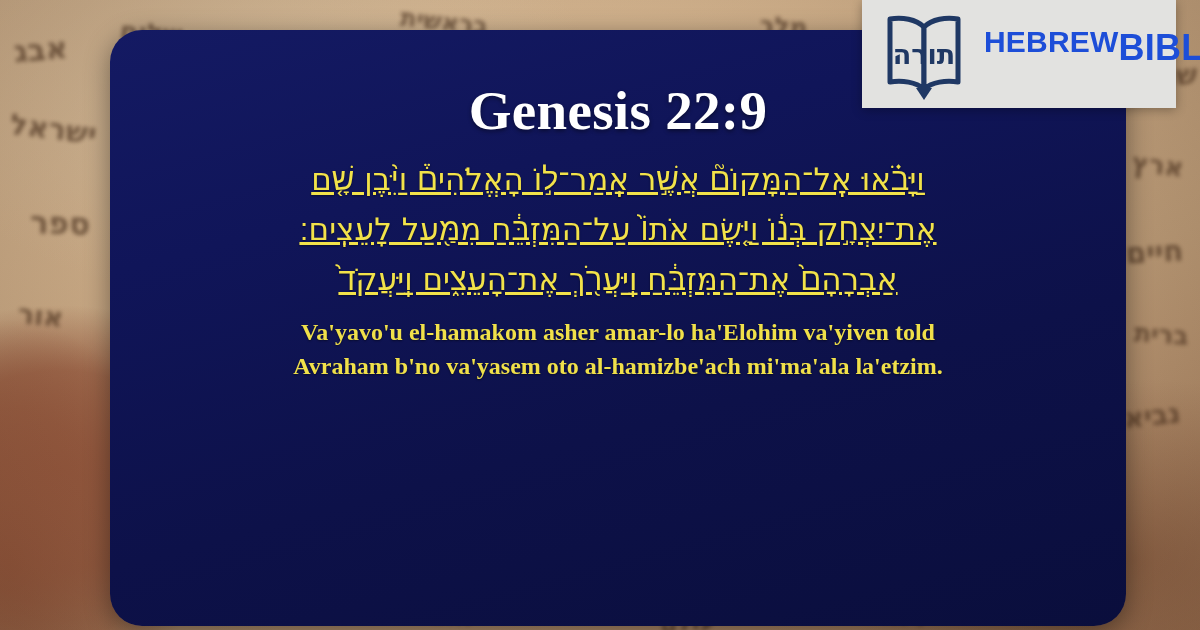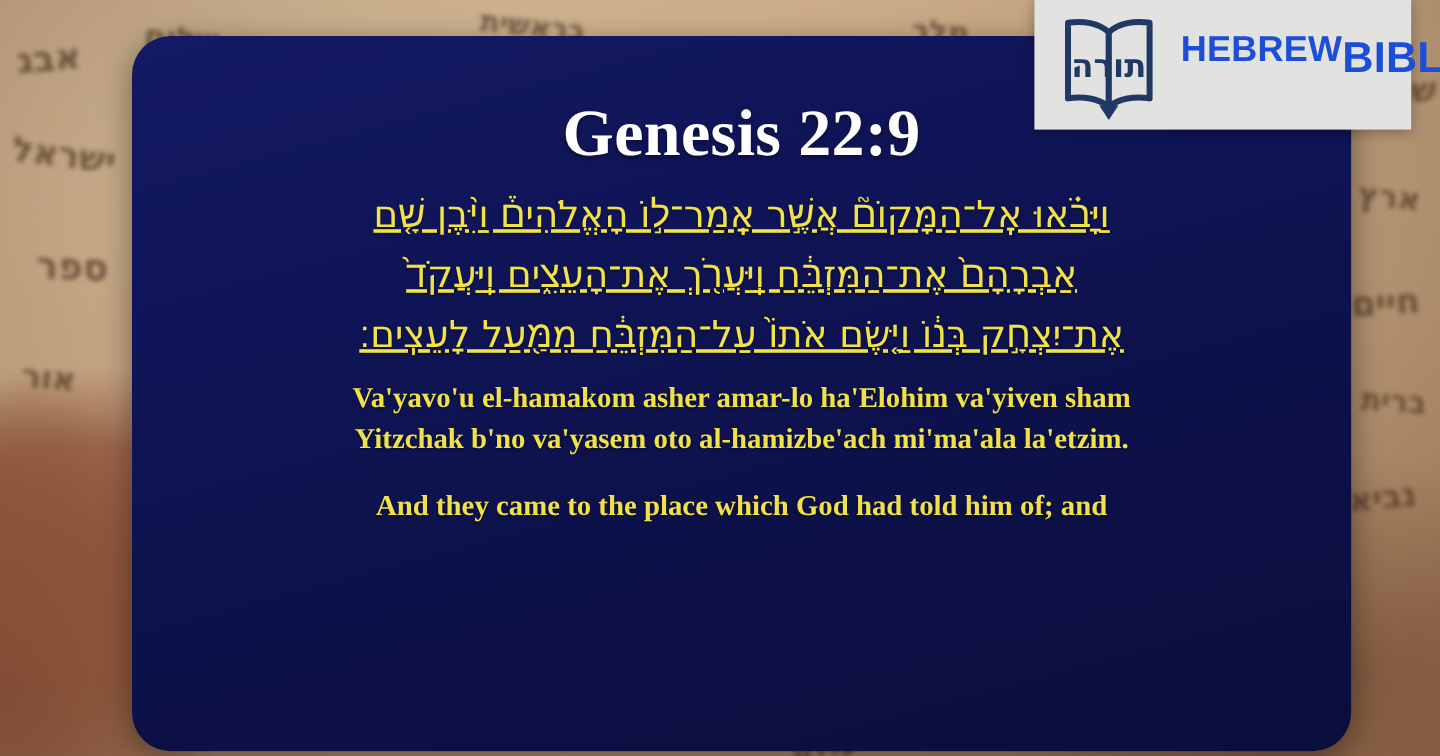--- a/index.html
+++ b/index.html
@@ -192,31 +192,30 @@
     <span style="left:1050px;top:520px; font-size:26px; transform:rotate(-7deg);">יום</span>
   </div>
   <div class="bg-vignette"></div>
 
   <div class="verse-card">
 
     <div class="verse-title">Genesis 22:9</div>
 
     <div class="hebrew-block">
       <span class="hline">וַיָּבֹ֗אוּ אֶֽל־הַמָּקוֹם֘ אֲשֶׁ֣ר אָֽמַר־ל֣וֹ הָאֱלֹהִים֒ וַיִּ֨בֶן שָׁ֤ם</span>
+      <span class="hline">אֶת־יִצְחָ֣ק בְּנ֔וֹ וַיָּ֤שֶׂם אֹתוֹ֙ עַל־הַמִּזְבֵּ֔חַ מִמַּ֖עַל לָעֵצִֽים׃</span>
       <span class="hline">אַבְרָהָם֙ אֶת־הַמִּזְבֵּ֔חַ וַֽיַּעֲרֹ֖ךְ אֶת־הָעֵצִ֑ים וַֽיַּעֲקֹד֙</span>
-      <span class="hline">אֶת־יִצְחָ֣ק בְּנ֔וֹ וַיָּ֤שֶׂם אֹתוֹ֙ עַל־הַמִּזְבֵּ֔חַ מִמַּ֖עַל לָעֵצִֽים׃</span>
     </div>
 
     <div class="translit-block">
-      <div>Va'yavo'u el-hamakom asher amar-lo ha'Elohim va'yiven sham</div>
-      <div>Yitzchak b'no va'yasem oto al-hamizbe'ach mi'ma'ala la'etzim.</div>
+      <div>Va'yavo'u el-hamakom asher amar-lo ha'Elohim va'yiven told</div>
+      <div>Avraham b'no va'yasem oto al-hamizbe'ach mi'ma'ala la'etzim.</div>
     </div>
 
     <div class="translation-block">
-      <div>And they came to the place which God had told him of; and</div>
     </div>
 
   </div>
 
   <div class="brand-panel">
     <div class="brand-mark">
       <svg width="96" height="92" viewBox="0 0 96 92" aria-hidden="true">
         <g fill="none" stroke="#1f3864" stroke-width="5" stroke-linejoin="round">
           <path d="M48 19 C40 11, 26 9, 14 11 L14 74 C26 72, 40 74, 48 81 Z" fill="#e2e2e0"></path>
           <path d="M48 19 C56 11, 70 9, 82 11 L82 74 C70 72, 56 74, 48 81 Z" fill="#e2e2e0"></path>

